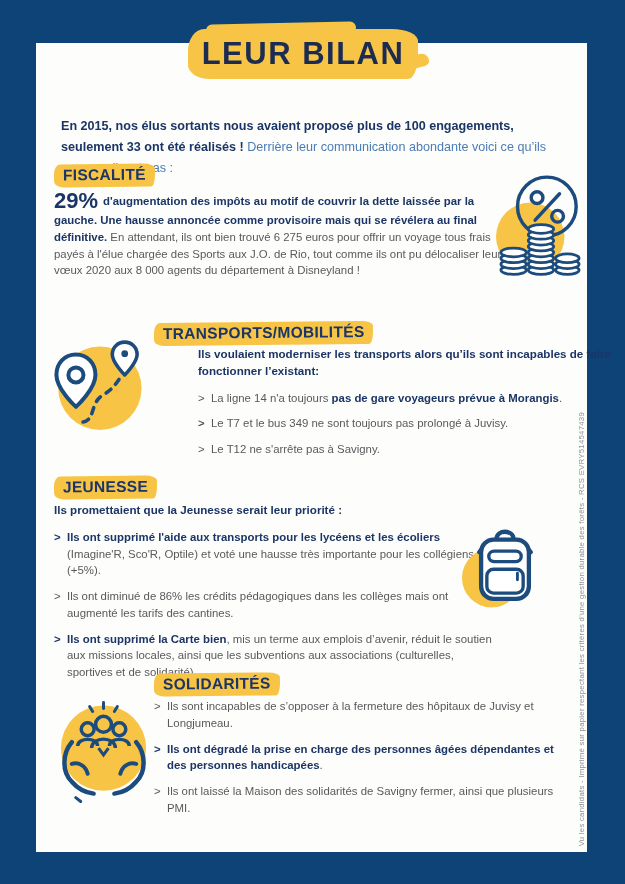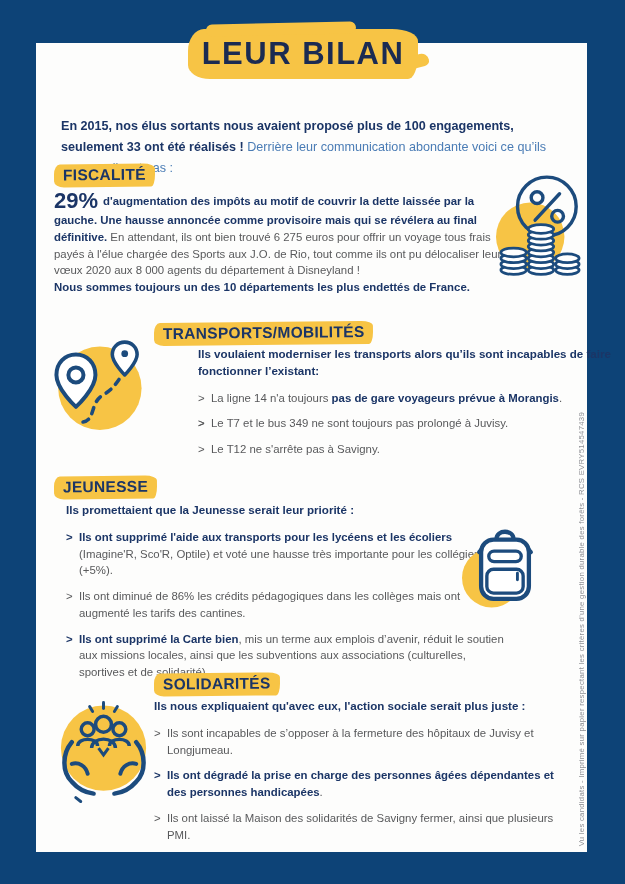--- a/index.html
+++ b/index.html
@@ -53,21 +53,21 @@
   .h-fiscal{left:18px;top:121px;}
   .h-transports{left:118px;top:279px;}
   .h-jeunesse{left:18px;top:433px;}
   .h-solidarites{left:118px;top:630px;}
   
   .blk{position:absolute;font-size:11.4px;line-height:1.47;color:#58595B;}
   .nb{color:#1B3566;font-weight:bold;}
   .stat{font-size:22px;font-weight:bold;color:#1B3566;line-height:1;vertical-align:-3px;margin-right:5px;}
   .fiscal-blk{left:18px;top:147px;width:462px;}
   .transports-blk{left:118px;top:303px;width:434px;margin-left:44px;}
-  .jeunesse-blk{left:18px;top:459px;width:438px;margin-left:12px;}
+  .jeunesse-blk{left:18px;top:459px;width:438px;}
   .solidarites-blk{left:118px;top:655px;width:422px;}
   .sec-intro{font-weight:bold;color:#1B3566;margin:0 0 10px 0;font-size:11.6px;line-height:1.45;}
   .bullet{position:relative;padding-left:13px;margin-bottom:9px;}
   .bullet .marker{position:absolute;left:0;top:0;color:#58595B;}
   .bullet.leadbold .marker{color:#1B3566;font-weight:bold;}
   .bullet .bold{color:#1B3566;font-weight:bold;text-align:right;}
   
   .icon{position:absolute;z-index:1;}
   .i-fiscal{left:460px;top:131px;width:88px;height:106px;}
   .i-transport{left:8px;top:287px;width:102px;height:120px;}
@@ -87,21 +87,20 @@
 
   <div class="badge">
     <h1>LEUR BILAN</h1>
   </div>
 
   <p class="intro"><span class="b">En 2015, nos élus sortants nous avaient proposé plus de 100 engagements, seulement 33 ont été réalisés !</span><span class="l"> Derrière leur communication abondante voici ce qu’ils ne vous disent pas :</span></p>
 
   <span class="sec-head h-fiscal">FISCALITÉ</span>
   <div class="blk fiscal-blk">
     <span class="stat">29%</span><span class="nb">d'augmentation des impôts au motif de couvrir la dette laissée par la gauche. Une hausse annoncée comme provisoire mais qui se révélera au final définitive.</span><span> En attendant, ils ont bien trouvé 6 275 euros pour offrir un voyage tous frais payés à l'élue chargée des Sports aux J.O. de Rio, tout comme ils ont pu délocaliser leurs vœux 2020 aux 8 000 agents du département à Disneyland !</span>
-    <div class="nb">Nous sommes toujours un des 10 départements les plus endettés de France.</div>
   </div>
   <span class="icon i-fiscal">
     <svg viewBox="0 0 90 108" width="88" height="106">
       <circle cx="35" cy="64" r="35" fill="#F7C445"></circle>
       <circle cx="52" cy="33" r="30" fill="none" stroke="#1C4B7D" stroke-width="3.5"></circle>
       <circle cx="42" cy="24" r="6" fill="none" stroke="#1C4B7D" stroke-width="3.5"></circle>
       <circle cx="63" cy="43" r="6" fill="none" stroke="#1C4B7D" stroke-width="3.5"></circle>
       <line x1="65" y1="20" x2="40" y2="47" stroke="#1C4B7D" stroke-width="3.5" stroke-linecap="round"></line>
       <g stroke="#1C4B7D" stroke-width="2.8" fill="#FFFFFF">
         <ellipse cx="46" cy="98" rx="13" ry="4.5"></ellipse>
@@ -157,21 +156,20 @@
       <path d="M65,27 L72,35" stroke="#1C4B7D" stroke-width="4.5" stroke-linecap="round"></path>
       <rect x="20" y="22" width="50" height="62" rx="13" fill="#FFFFFF" stroke="#1C4B7D" stroke-width="4.5"></rect>
       <rect x="28" y="34" width="34" height="11" rx="5.5" fill="none" stroke="#1C4B7D" stroke-width="3.5"></rect>
       <rect x="26" y="53" width="38" height="25" rx="7" fill="none" stroke="#1C4B7D" stroke-width="3.5"></rect>
       <line x1="58" y1="57" x2="58" y2="64" stroke="#1C4B7D" stroke-width="3" stroke-linecap="round"></line>
     </svg>
   </span>
 
   <span class="sec-head h-solidarites">SOLIDARITÉS</span>
   <div class="blk solidarites-blk">
-    <p class="sec-intro">Ils nous expliquaient qu'avec eux, l'action sociale serait plus juste :</p>
     <div class="bullet"><span class="marker">&gt;</span><span>Ils sont incapables de s’opposer à la fermeture des hôpitaux de Juvisy et Longjumeau.</span></div>
     <div class="bullet leadbold"><span class="marker">&gt;</span><span class="bold">Ils ont dégradé la prise en charge des personnes âgées dépendantes et des personnes handicapées</span><span>.</span></div>
     <div class="bullet"><span class="marker">&gt;</span><span>Ils ont laissé la Maison des solidarités de Savigny fermer, ainsi que plusieurs PMI.</span></div>
   </div>
   <span class="icon i-hands">
     <svg viewBox="0 0 105 112" width="104" height="112">
       <circle cx="52" cy="52" r="43" fill="#F7C445"></circle>
       <g stroke="#1C4B7D" stroke-width="3" stroke-linecap="round">
         <line x1="52" y1="12" x2="52" y2="6"></line>
         <line x1="41" y1="15" x2="38" y2="10"></line>

